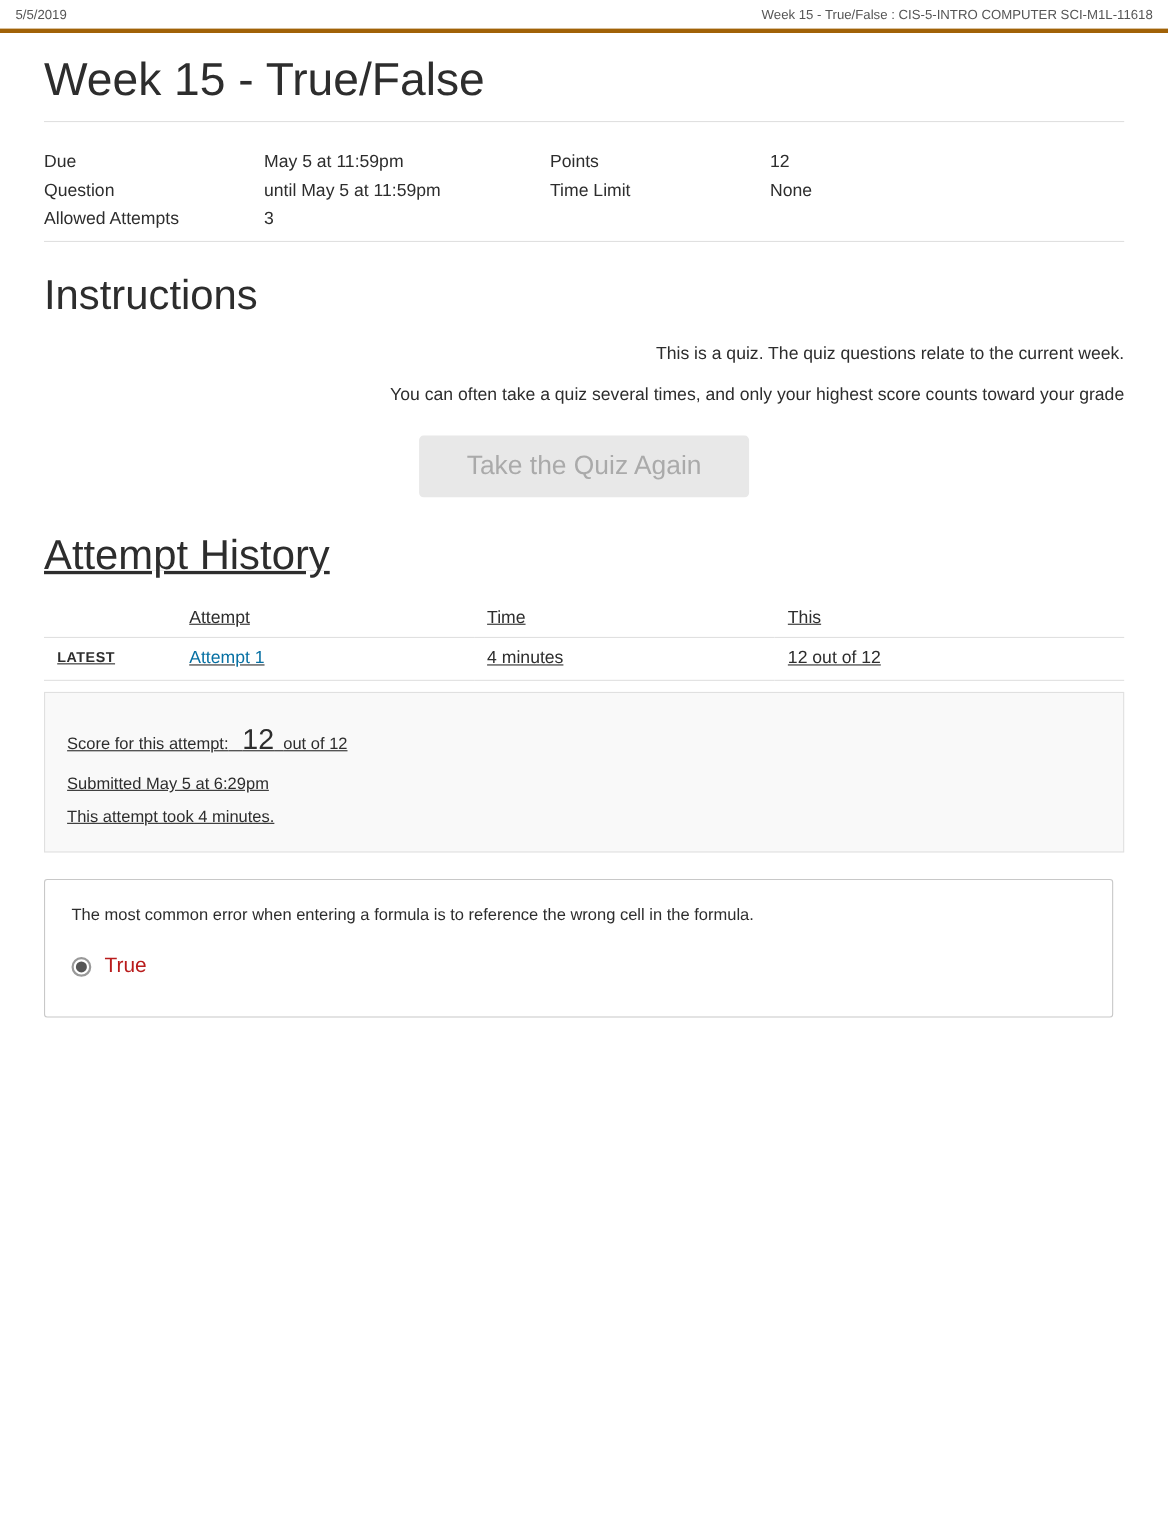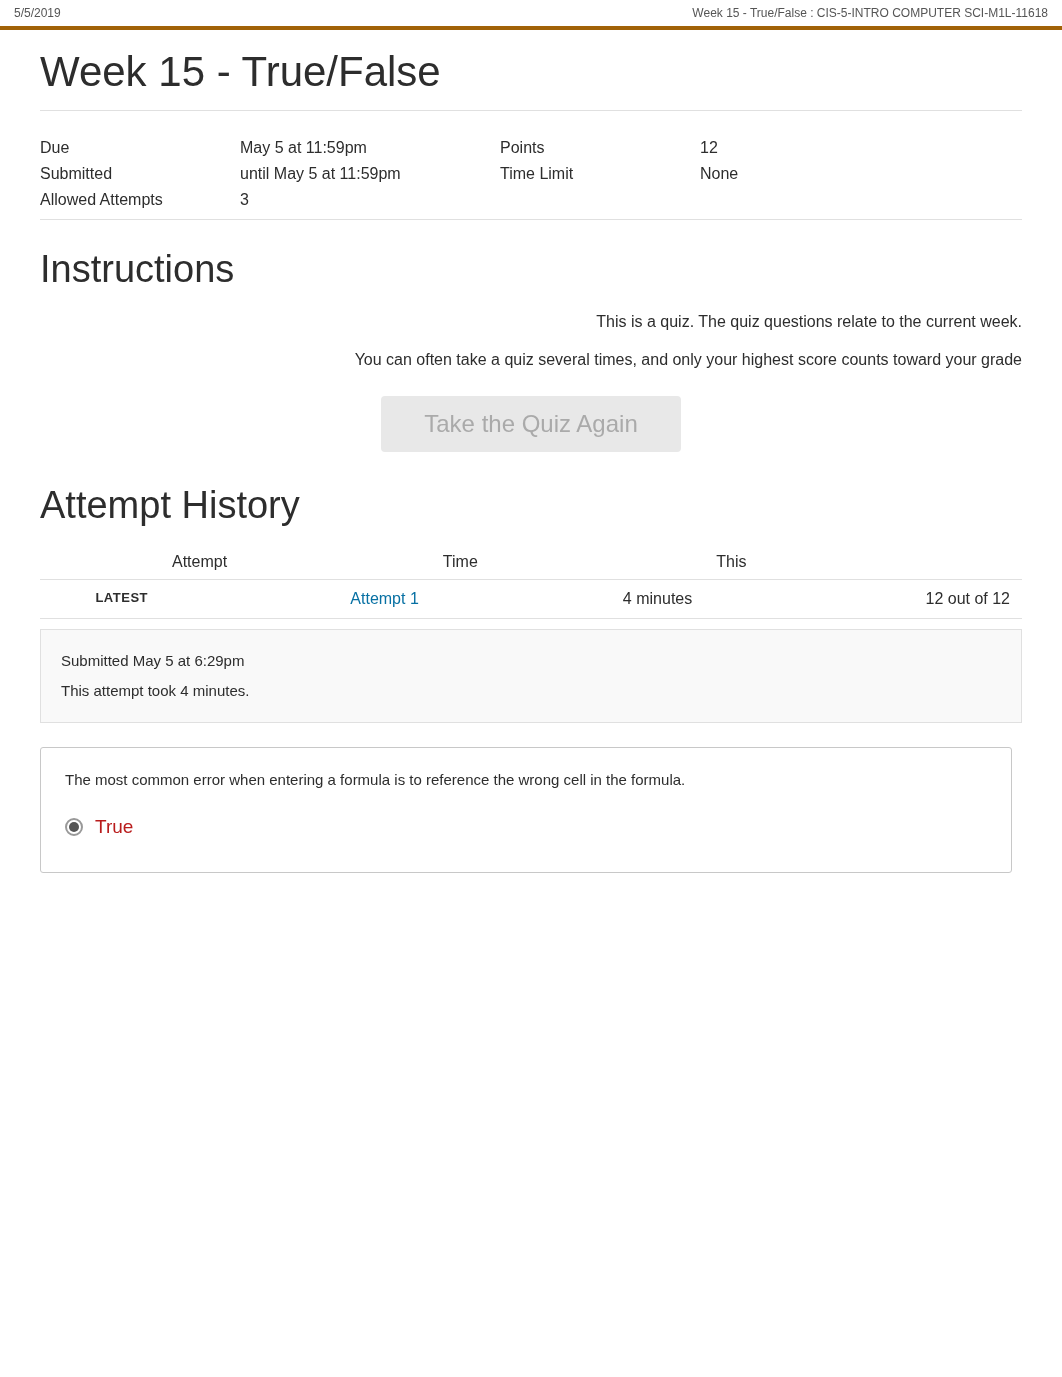--- a/index.html
+++ b/index.html
@@ -81,20 +81,21 @@
       border-radius: 4px;
       font-size: 24px;
       color: #aaa;
       cursor: not-allowed;
       text-align: center;
       width: 300px;
     }
 
     .attempt-history-section {
       margin-top: 32px;
+      text-decoration: underline;
     }
 
     .attempt-table {
       width: 100%;
       border-collapse: collapse;
       margin-top: 14px;
     }
 
     .attempt-table th {
       text-align: left;
@@ -107,21 +108,20 @@
 
     .attempt-table th:first-child {
       width: 120px;
     }
 
     .attempt-table td {
       padding: 10px 12px;
       font-size: 16px;
       border-bottom: 1px solid #e0e0e0;
       vertical-align: top;
-      text-align: right;
     }
 
     .attempt-table td.latest-label {
       font-size: 13px;
       font-weight: 700;
       color: #2d2d2d;
       letter-spacing: 0.5px;
       text-transform: uppercase;
     }
 
@@ -237,21 +237,21 @@
 
   <h1 class="quiz-title">Week 15 - True/False</h1>
 
   <div class="quiz-meta">
     <div class="meta-grid">
       <span class="meta-label">Due</span>
       <span class="meta-value">May 5 at 11:59pm</span>
       <span class="meta-label">Points</span>
       <span class="meta-value">12</span>
 
-      <span class="meta-label">Submitted</span>
+      <span class="meta-label">Question</span>
       <span class="meta-value">until May 5 at 11:59pm</span>
       <span class="meta-label">Time Limit</span>
       <span class="meta-value">None</span>
 
       <span class="meta-label">Allowed Attempts</span>
       <span class="meta-value">3</span>
       <span></span>
         <span></span>
     </div>
   </div>
@@ -281,20 +281,25 @@
           <td>
             <a class="attempt-link" href="#">Attempt 1</a>
           </td>
           <td>4 minutes</td>
           <td>12 out of 12</td>
         </tr>
       </tbody>
     </table>
 
     <div class="attempt-details">
+      <div>
+        <span>Score for this attempt:</span>
+        &nbsp;&nbsp;<span class="score-big">12</span>
+        &nbsp;<span>out of 12</span>
+      </div>
       <div>Submitted May 5 at 6:29pm</div>
       <div>This attempt took 4 minutes.</div>
     </div>
   </div>
 
   <div class="question-section">
     <div>
       <div class="question-box">
         <p class="question-text">The most common error when entering a formula is to reference the wrong cell in the formula.</p>
         <div class="answer-option-wrapper">

